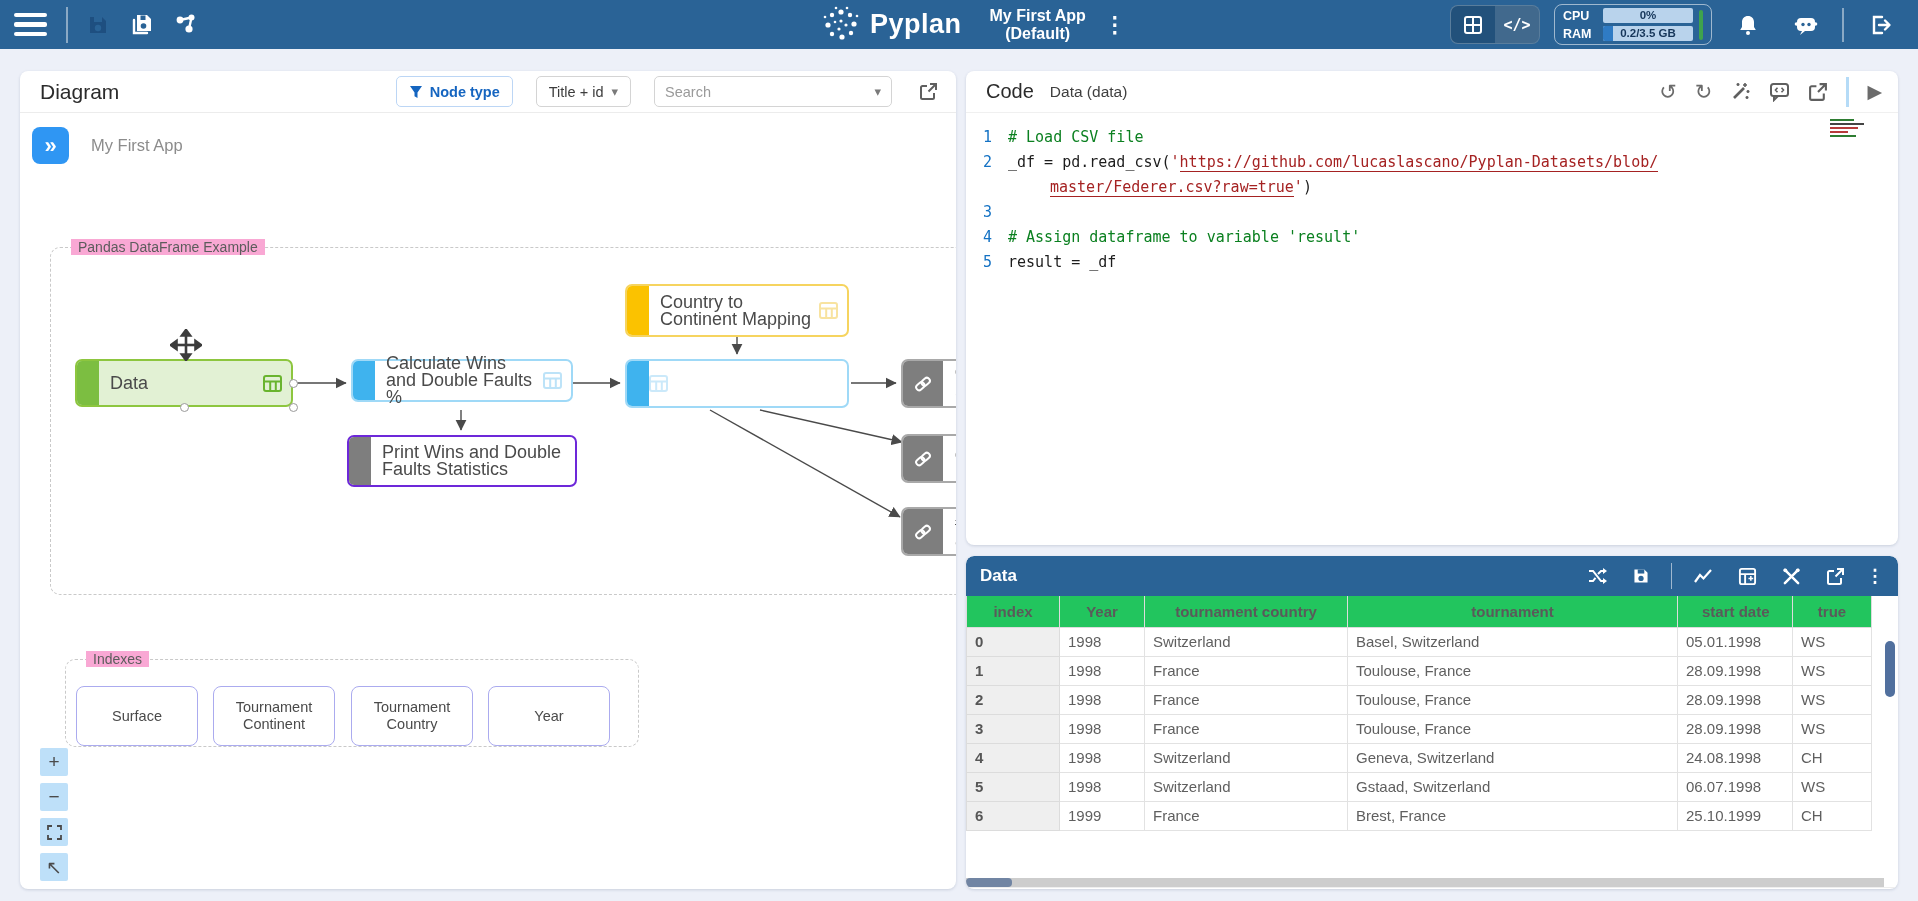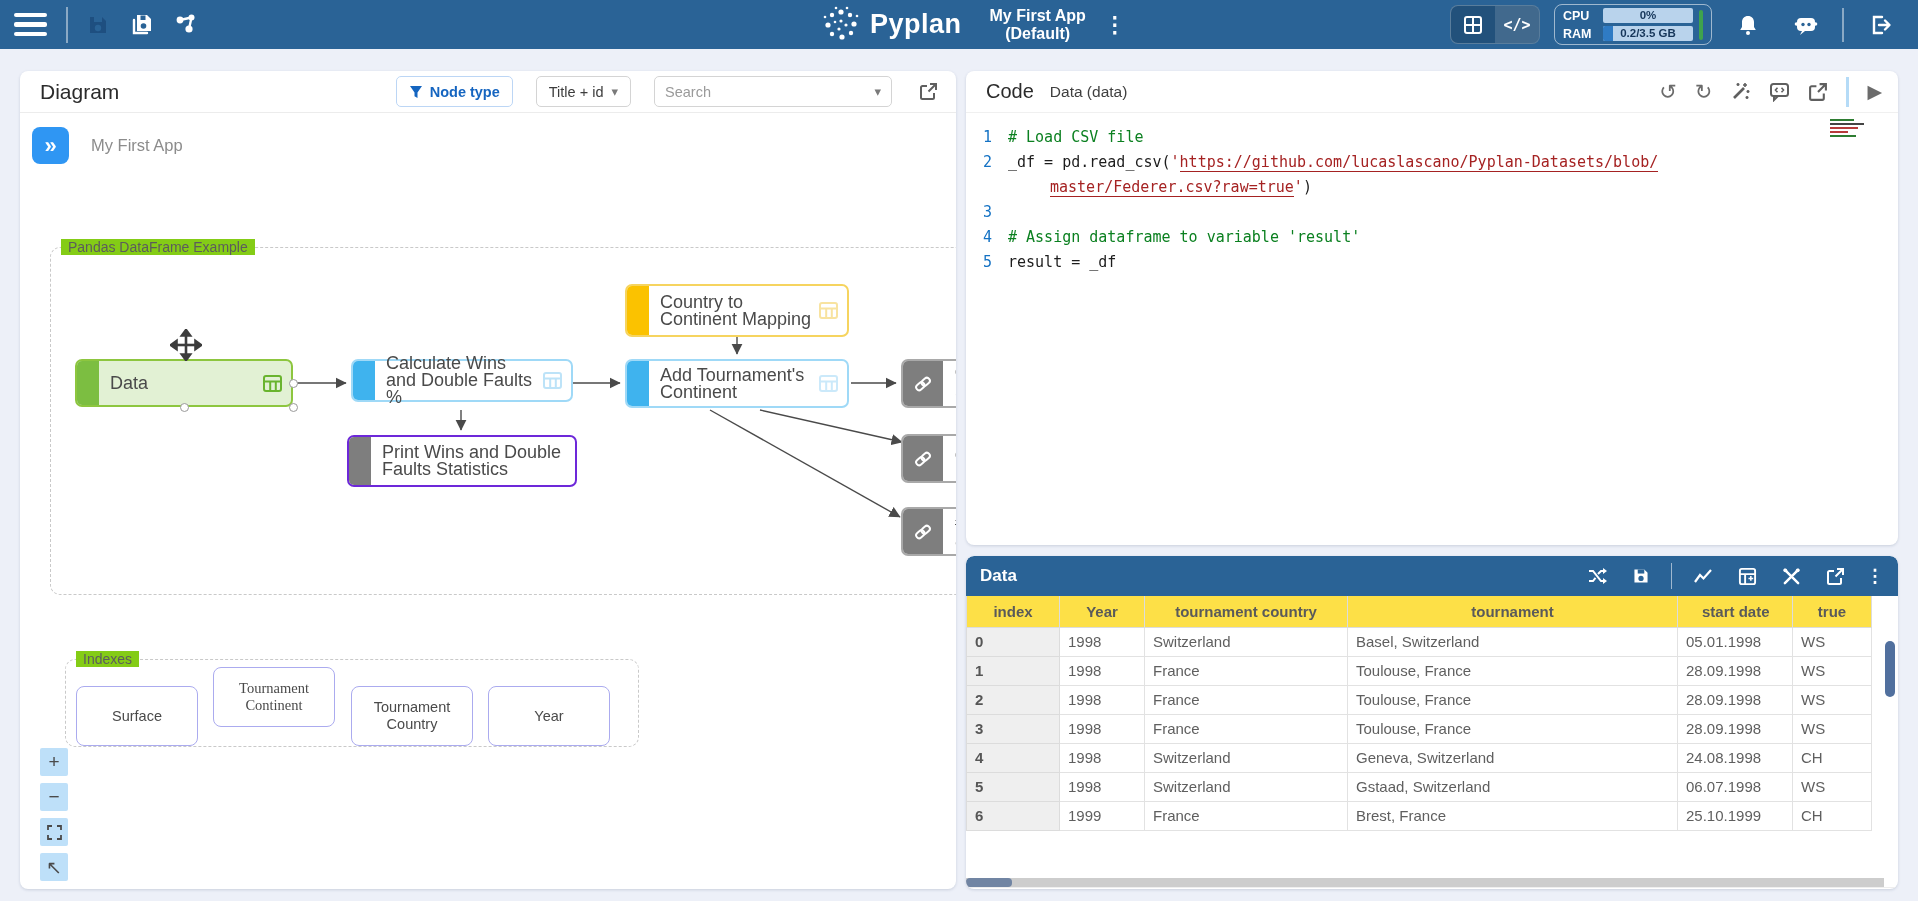--- a/index.html
+++ b/index.html
@@ -49,21 +49,21 @@
   .search-box input { border:none; outline:none; flex:1; font-size:14.5px; color:#444; font-family:"Liberation Sans",sans-serif; }
   .search-box input::placeholder { color:#9a9a9a; }
   .icon-btn { background:none; border:none; cursor:pointer; display:flex; align-items:center; justify-content:center; padding:4px; }
 
   
   .dg-canvas { position:relative; width:100%; height:775px; }
   .breadcrumb { position:absolute; left:12px; top:14px; display:flex; align-items:center; gap:22px; }
   .bc-chip { width:37px; height:37px; background:#2F96F3; border-radius:8px; color:#fff; display:flex; align-items:center; justify-content:center; font-size:22px; font-weight:bold; cursor:pointer; }
   .bc-label { color:#8c8c8c; font-size:16.5px; }
   .group-box { position:absolute; border:1.6px dashed #c9c9c9; border-radius:10px; }
-  .group-label { position:absolute; top:-9px; left:10px; background:#84cc16; padding:0 7px; font-size:14px; color:#5c5c5c; }
+  .group-label { position:absolute; top:-9px; left:20px; background:#f9a8d4; padding:0 7px; font-size:14px; color:#5c5c5c; }
   .pandas-group { left:30px; top:134px; width:922px; height:348px; }
   .indexes-group { left:45px; top:546px; width:574px; height:88px; }
 
   .node { position:absolute; background:#fff; border-radius:7px; display:flex; align-items:center; cursor:pointer; }
   .node .bar { width:22px; align-self:stretch; border-radius:5px 0 0 5px; }
   .node .lbl { flex:1; padding:4px 6px 4px 11px; font-size:18px; color:#4a4a4a; line-height:17px; }
   .node .nicon { margin-right:9px; flex:0 0 auto; }
   .n-blue   { border:2px solid #9FD9F7; }  .n-blue .bar { background:#3FB3EE; }
   .n-yellow { border:2px solid #F6D45F; }  .n-yellow .bar { background:#FBC200; }
   .n-gray   { border:2px solid #6d28d9; }  .n-gray .bar { background:#7E7E7E; }
@@ -101,21 +101,21 @@
   
   .data-header { height:40px; background:#2A6396; border-radius:8px 8px 0 0; display:flex; align-items:center; padding:0 14px; }
   .data-title { color:#fff; font-size:17px; font-weight:bold; margin-right:auto; }
   .dh-icons { display:flex; align-items:center; gap:17px; }
   .dh-div { width:1.5px; height:26px; background:rgba(255,255,255,.55); }
   .dh-dots { color:#fff; font-size:18px; font-weight:bold; }
   table.grid { border-collapse:collapse; table-layout:fixed; width:905px; font-size:15px; }
   table.grid col.c-index {width:93px;} table.grid col.c-year {width:85px;}
   table.grid col.c-country {width:203px;} table.grid col.c-tourn {width:330px;}
   table.grid col.c-date {width:115px;} table.grid col.c-type {width:79px;}
-  table.grid th { background:#fde047; color:#5a5a5a; font-weight:bold; height:31px; border:1px solid #DCDCDC; border-top:none; padding:0 24px; text-align:center; overflow:hidden; white-space:nowrap; }
+  table.grid th { background:#22c55e; color:#5a5a5a; font-weight:bold; height:31px; border:1px solid #DCDCDC; border-top:none; padding:0 24px; text-align:center; overflow:hidden; white-space:nowrap; }
   table.grid td { color:#5f5f5f; height:29px; border:1px solid #E2E2E2; padding:0 8px; overflow:hidden; white-space:nowrap; background:#fff; }
   table.grid td:first-child { background:#EFEFEF; font-weight:bold; color:#565656; border-color:#DCDCDC; }
   table.grid td:nth-child(2) { text-align:left;margin-left:12px; }
   .vscroll { position:absolute; right:3px; top:45px; width:10px; height:56px; background:#51709E; border-radius:5px; }
   .hscroll { position:absolute; left:0; right:14px; top:282px; height:9px; background:#CDCDCD; }
   .hscroll .thumb { position:absolute; left:0; top:0; bottom:0; width:46px; background:#7185A3; border-radius:4px; }
   .data-footer { position:absolute; left:0; right:0; top:291px; height:42px; display:flex; align-items:center; padding:0 14px; gap:30px; border-top:1px solid #eee; }
 </style>
 </head>
 <body>
@@ -326,21 +326,20 @@
       <div class="bar"></div>
       <div class="lbl">Country to Continent Mapping</div>
       <svg class="nicon" width="19" height="17" viewBox="0 0 19 17">
         <rect x="1" y="1" width="17" height="15" rx="2" fill="none" stroke="#F8E3A0" stroke-width="2"></rect>
         <path d="M1 6.5 h17 M7.2 6.5 V16 M12.8 6.5 V16" stroke="#F8E3A0" stroke-width="2"></path>
       </svg>
     </div>
 
     <div class="node n-blue" style="left:605px; top:246px; width:224px; height:49px;">
       <div class="bar"></div>
-      <div class="lbl">Add Tournament's Continent</div>
       <svg class="nicon" width="19" height="17" viewBox="0 0 19 17">
         <rect x="1" y="1" width="17" height="15" rx="2" fill="none" stroke="#CBE9FA" stroke-width="2"></rect>
         <path d="M1 6.5 h17 M7.2 6.5 V16 M12.8 6.5 V16" stroke="#CBE9FA" stroke-width="2"></path>
       </svg>
     </div>
 
     <div class="node n-gray" style="left:327px; top:322px; width:230px; height:52px;">
       <div class="bar"></div>
       <div class="lbl">Print Wins and Double Faults Statistics</div>
     </div>
@@ -378,21 +377,21 @@
       </div>
       <div class="lbl"><span># o</span><br><span>an</span></div>
     </div>
 
     <div class="group-box indexes-group">
       <div class="group-label">Indexes</div>
     </div>
     <div class="index-node" style="left:56px; top:573px;">
         <span>Surface</span>
       </div>
-    <div class="index-node" style="left:193px; top:554px;font-family:Liberation Serif, serif;">
+    <div class="index-node" style="left:193px; top:573px;">
         <span>Tournament Continent</span>
       </div>
     <div class="index-node" style="left:331px; top:573px;">
         <span>Tournament Country</span>
       </div>
     <div class="index-node" style="left:468px; top:573px;">
         <span>Year</span>
       </div>
 
     <div class="zoom-controls">

